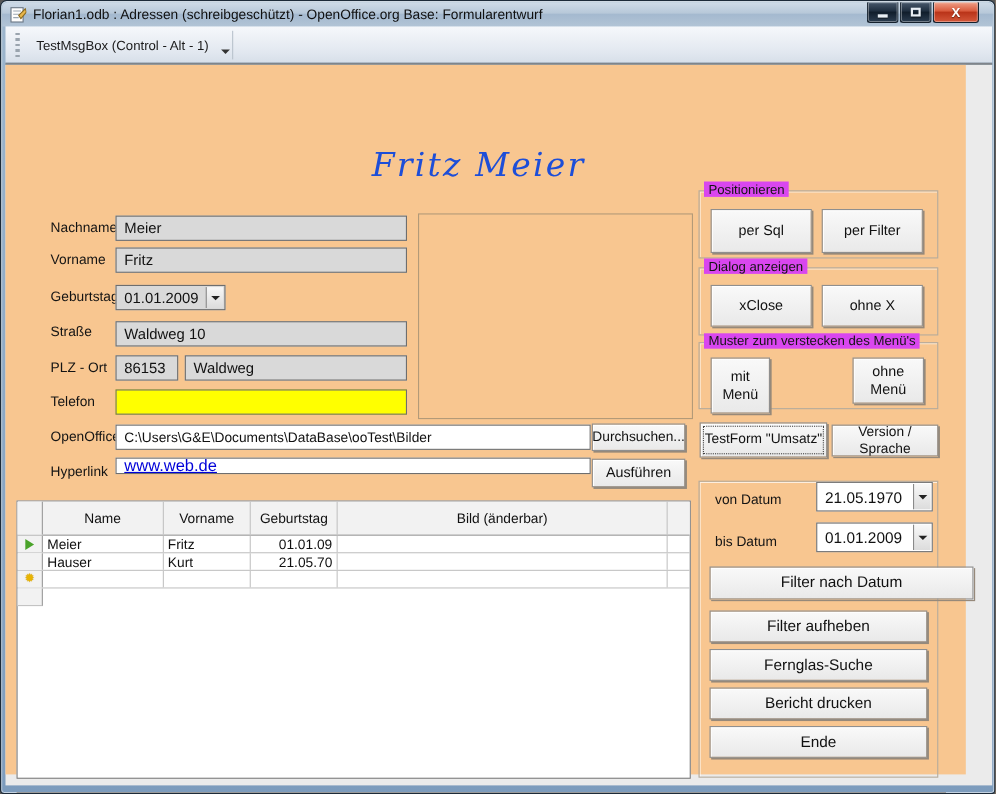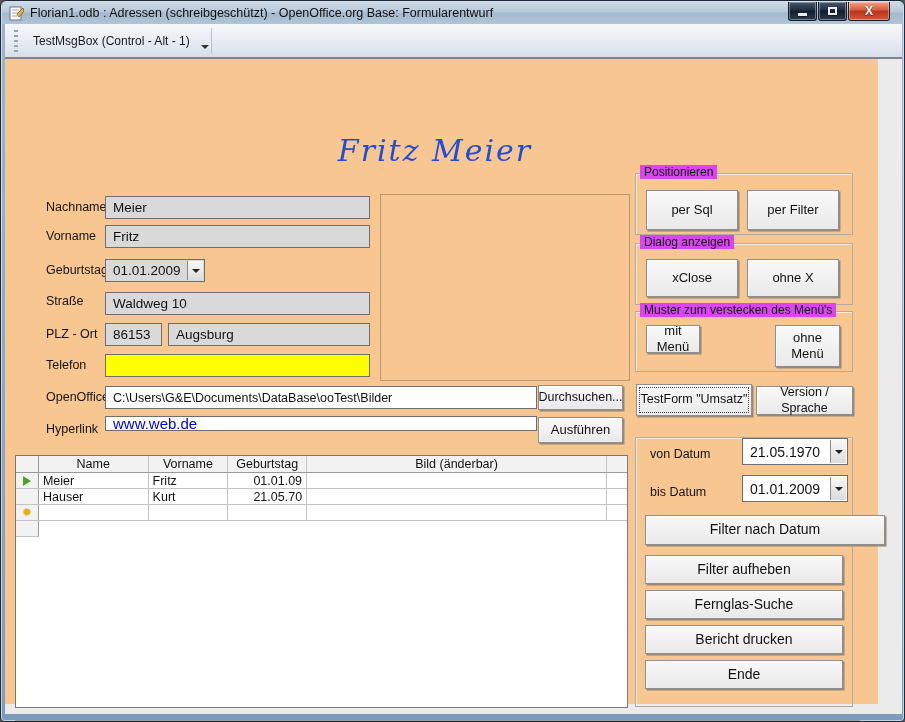--- a/index.html
+++ b/index.html
@@ -81,21 +81,21 @@
   .btn3d.focus { outline:1px dotted #444; outline-offset:-4px; }
   
   .groupbox { position:absolute; border:1px solid #b5ab9c; box-shadow:inset 1px 1px 0 rgba(255,255,255,.7); }
   .groupbox .legend {
     position:absolute; top:-9px; left:4px; background:#d946ef; padding:0 4px;
     font-size:12px; color:#141414; white-space:nowrap;
   }
   .panel-label { position:absolute; font-size:12.5px; color:#141414; white-space:nowrap; }
   
   .grid { position:absolute; left:10px; top:396px; width:613px; height:253px; background:#fff; border:1px solid #7a7a7a; }
-  .grid-header { display:flex; height:17px; background:#f2f2f2; border-bottom:1px solid #9a9a9a; }
+  .grid-header { display:flex; height:31px; background:#f2f2f2; border-bottom:1px solid #9a9a9a; }
   .gh-cell {
     font-size:12.5px; color:#111; text-align:center; border-right:1px solid #c3c3c3;
     display:flex; align-items:center; justify-content:center; overflow:hidden; white-space:nowrap;
   }
   .grid-row { display:flex; height:16px; border-bottom:1px solid #c3c3c3; }
   .gr-cell {
     font-size:12.5px; color:#111; padding:0 4px; border-right:1px solid #c3c3c3;
     display:flex; align-items:center; overflow:hidden; white-space:nowrap;
   }
   .gr-cell.num { justify-content:flex-end; }
@@ -172,21 +172,21 @@
           <div class="tri-down"></div>
         </div>
       </div>
       <div class="field" style="left:100px; top:233px; width:265px; height:23px">
         <span>Waldweg 10</span>
       </div>
       <div class="field" style="left:100px; top:264px; width:57px; height:23px">
         <span>86153</span>
       </div>
       <div class="field" style="left:163px; top:264px; width:202px; height:23px">
-        <span>Augsburg</span>
+        <span>Waldweg</span>
       </div>
       <div class="field yellow" style="left:100px; top:295px; width:265px; height:23px">
         <span></span>
       </div>
       <div class="field white" style="left:100px; top:327px; width:432px; height:23px; font-size:12.5px">
         <span>C:\Users\G&amp;E\Documents\DataBase\ooTest\Bilder</span>
       </div>
       <div class="btn3d" style="left:533px; top:326px; width:85px; height:25px; font-size:12.5px">
         <span>Durchsuchen...</span>
       </div>
@@ -215,21 +215,21 @@
       <div class="btn3d" style="left:641px; top:200px; width:92px; height:38px">
         <span>xClose</span>
       </div>
       <div class="btn3d" style="left:742px; top:200px; width:92px; height:38px">
         <span>ohne X</span>
       </div>
 
       <div class="groupbox" style="left:630px; top:252px; width:218px; height:61px">
         <span class="legend">Muster zum verstecken des Menü's</span>
       </div>
-      <div class="btn3d" style="left:641px; top:266px; width:54px; height:28px">
+      <div class="btn3d" style="left:641px; top:266px; width:54px; height:51px">
         <span>mit Menü</span>
       </div>
       <div class="btn3d" style="left:770px; top:266px; width:65px; height:42px">
         <span>ohne Menü</span>
       </div>
 
       <div class="btn3d focus" style="left:631px; top:325px; width:116px; height:32px; font-size:12.5px">
         <span>TestForm "Umsatz"</span>
       </div>
       <div class="btn3d" style="left:751px; top:327px; width:97px; height:29px; font-size:12.5px">

